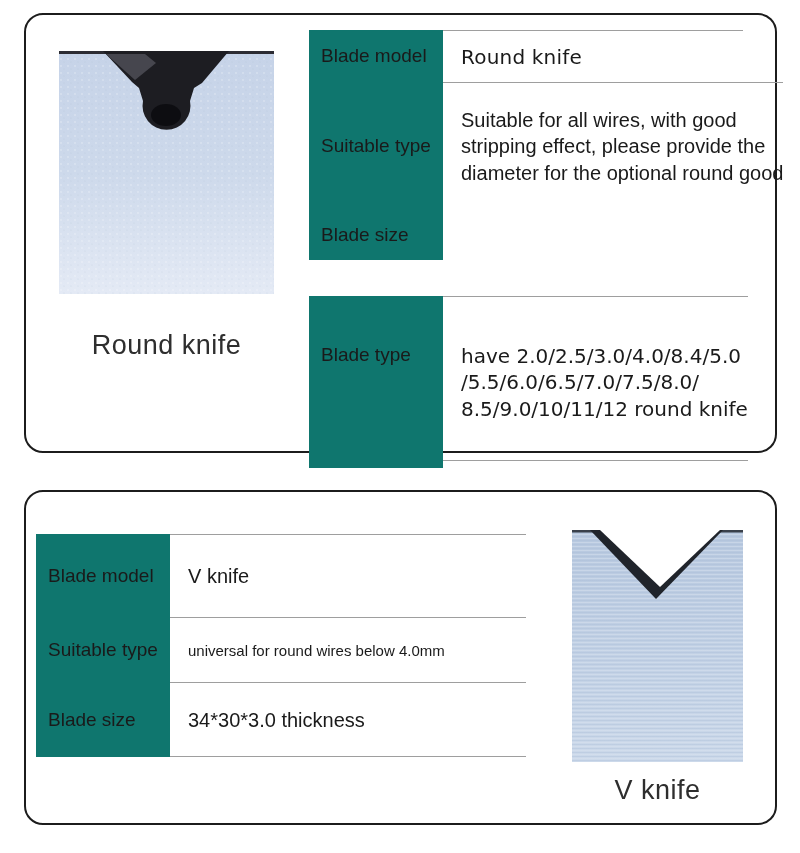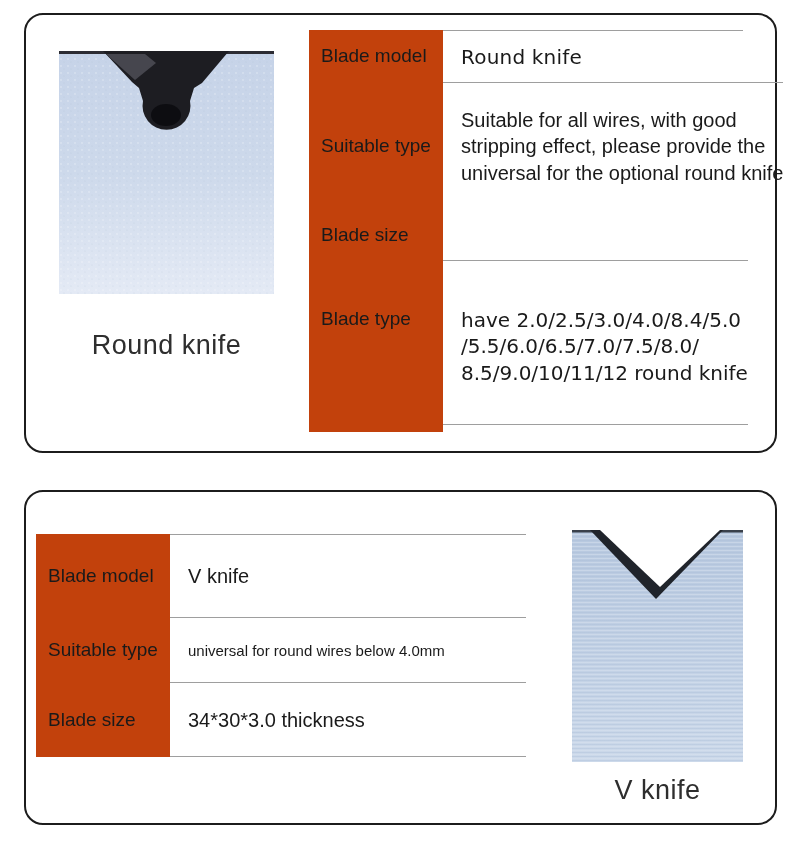--- a/index.html
+++ b/index.html
@@ -38,29 +38,29 @@
   .caption-v{left:546px;top:282px;width:171px;}
 
   .spec-table{position:absolute;display:flex;flex-direction:column;}
   .table-round{left:283px;top:15px;width:434px;}
   .table-v{left:10px;top:42px;width:490px;}
 
   .spec-row{display:flex;}
   .table-round .spec-row:nth-child(1){height:52px;}
   .table-round .spec-row:nth-child(2){height:128px;}
   .table-round .spec-row:nth-child(3){height:50px;}
-  .table-round .spec-row:nth-child(4){height:172px;}
+  .table-round .spec-row:nth-child(4){height:172px;margin-top:36px;}
   .table-v .spec-row:nth-child(1){height:83px;}
   .table-v .spec-row:nth-child(2){height:65px;}
   .table-v .spec-row:nth-child(3){height:75px;}
 
   .cell{box-sizing:border-box;display:flex;align-items:center;}
   .cell.label{
     width:134px;flex:0 0 134px;
-    background:#c2410c;
+    background:#0f766e;
     padding-left:12px;
     font-size:19px;
     color:#1a1a1a;
   }
   .cell.value{
     flex:1;
     padding-left:18px;
     font-size:20px;
     color:#1a1a1a;
     border-top:1px solid #9e9e9e;
@@ -114,21 +114,21 @@
 
   <div class="spec-table table-round">
     <div class="spec-row">
       <div class="cell label">Blade model</div>
       <div class="cell value value-em-lg">Round knife</div>
     </div>
     <div class="spec-row">
       <div class="cell label">Suitable type</div>
       <div class="cell value value-para">Suitable for all wires, with good
 stripping effect, please provide the
-universal for the optional round knife</div>
+diameter for the optional round good</div>
     </div>
     <div class="spec-row">
       <div class="cell label">Blade size</div>
     </div>
     <div class="spec-row">
       <div class="cell label">Blade type</div>
       <div class="cell value value-dv-sm">have 2.0/2.5/3.0/4.0/8.4/5.0
 /5.5/6.0/6.5/7.0/7.5/8.0/
 8.5/9.0/10/11/12 round knife</div>
     </div>

